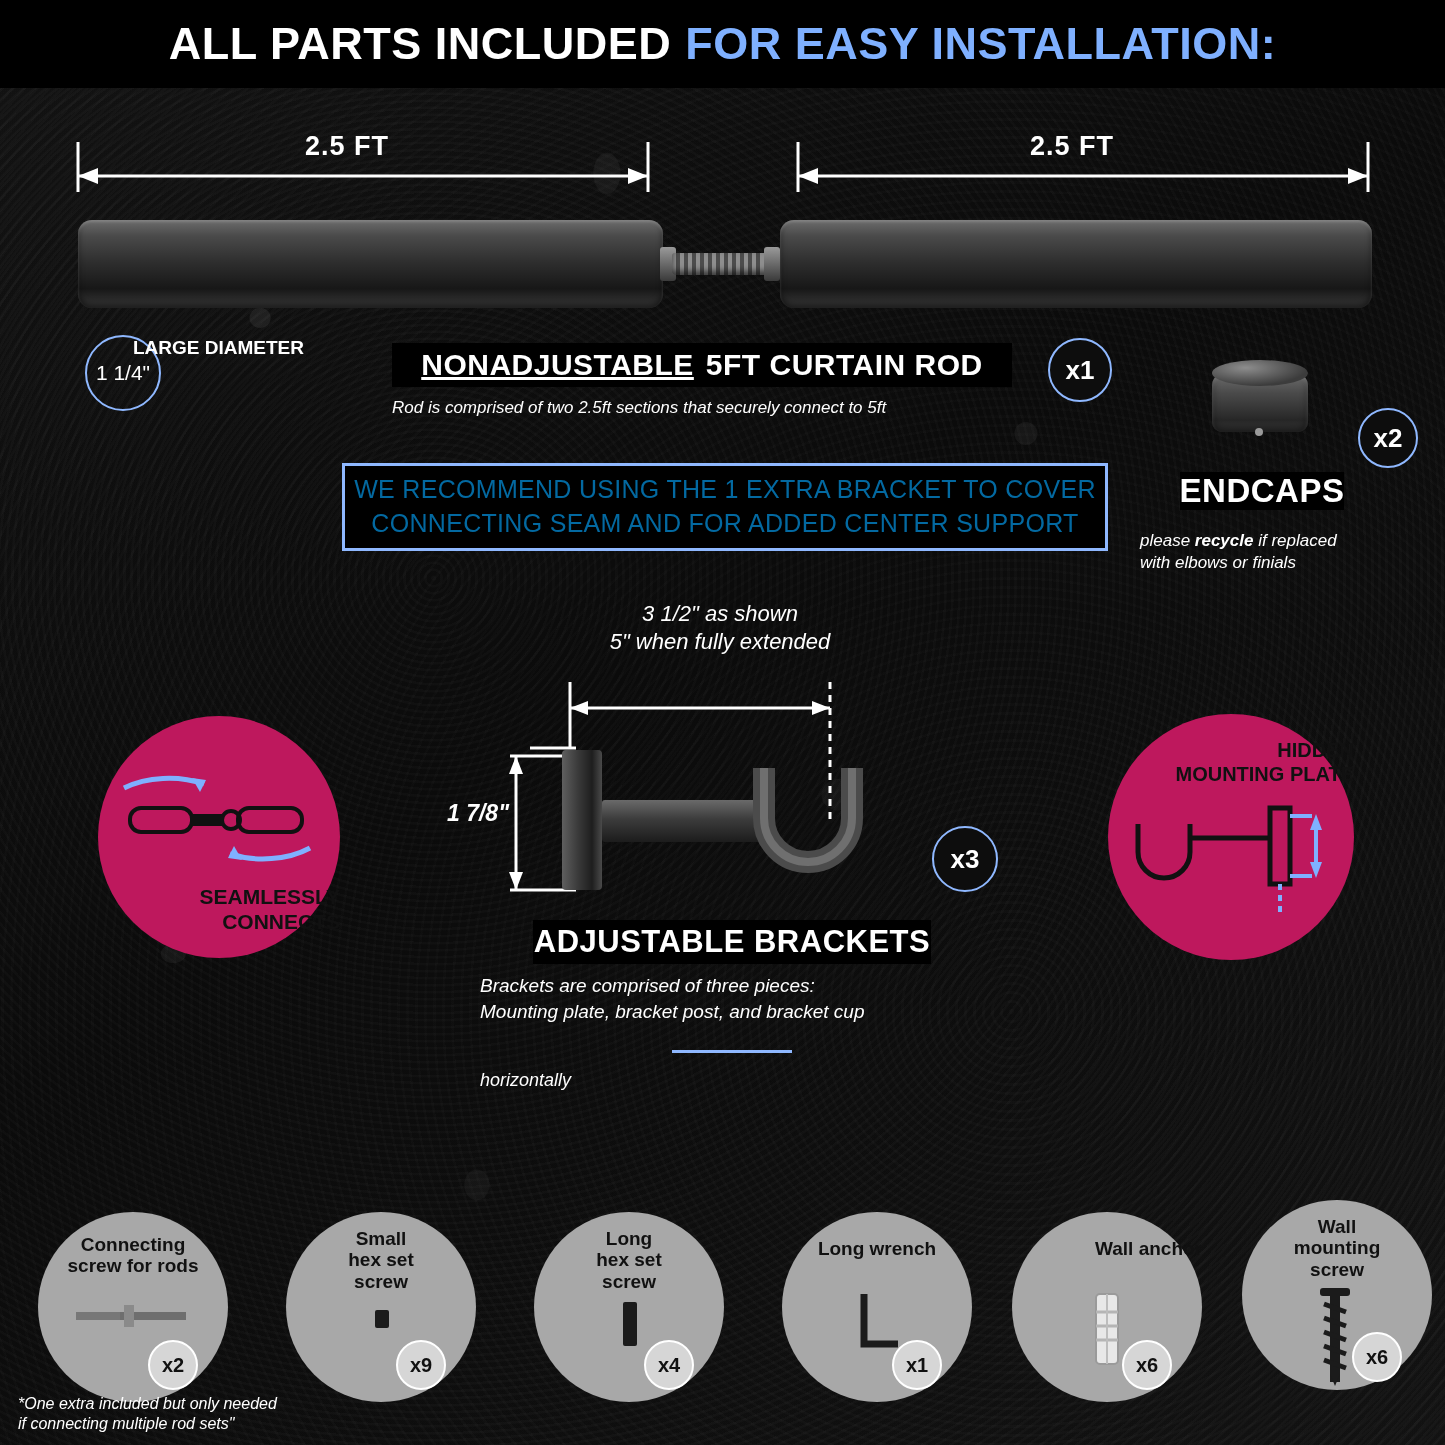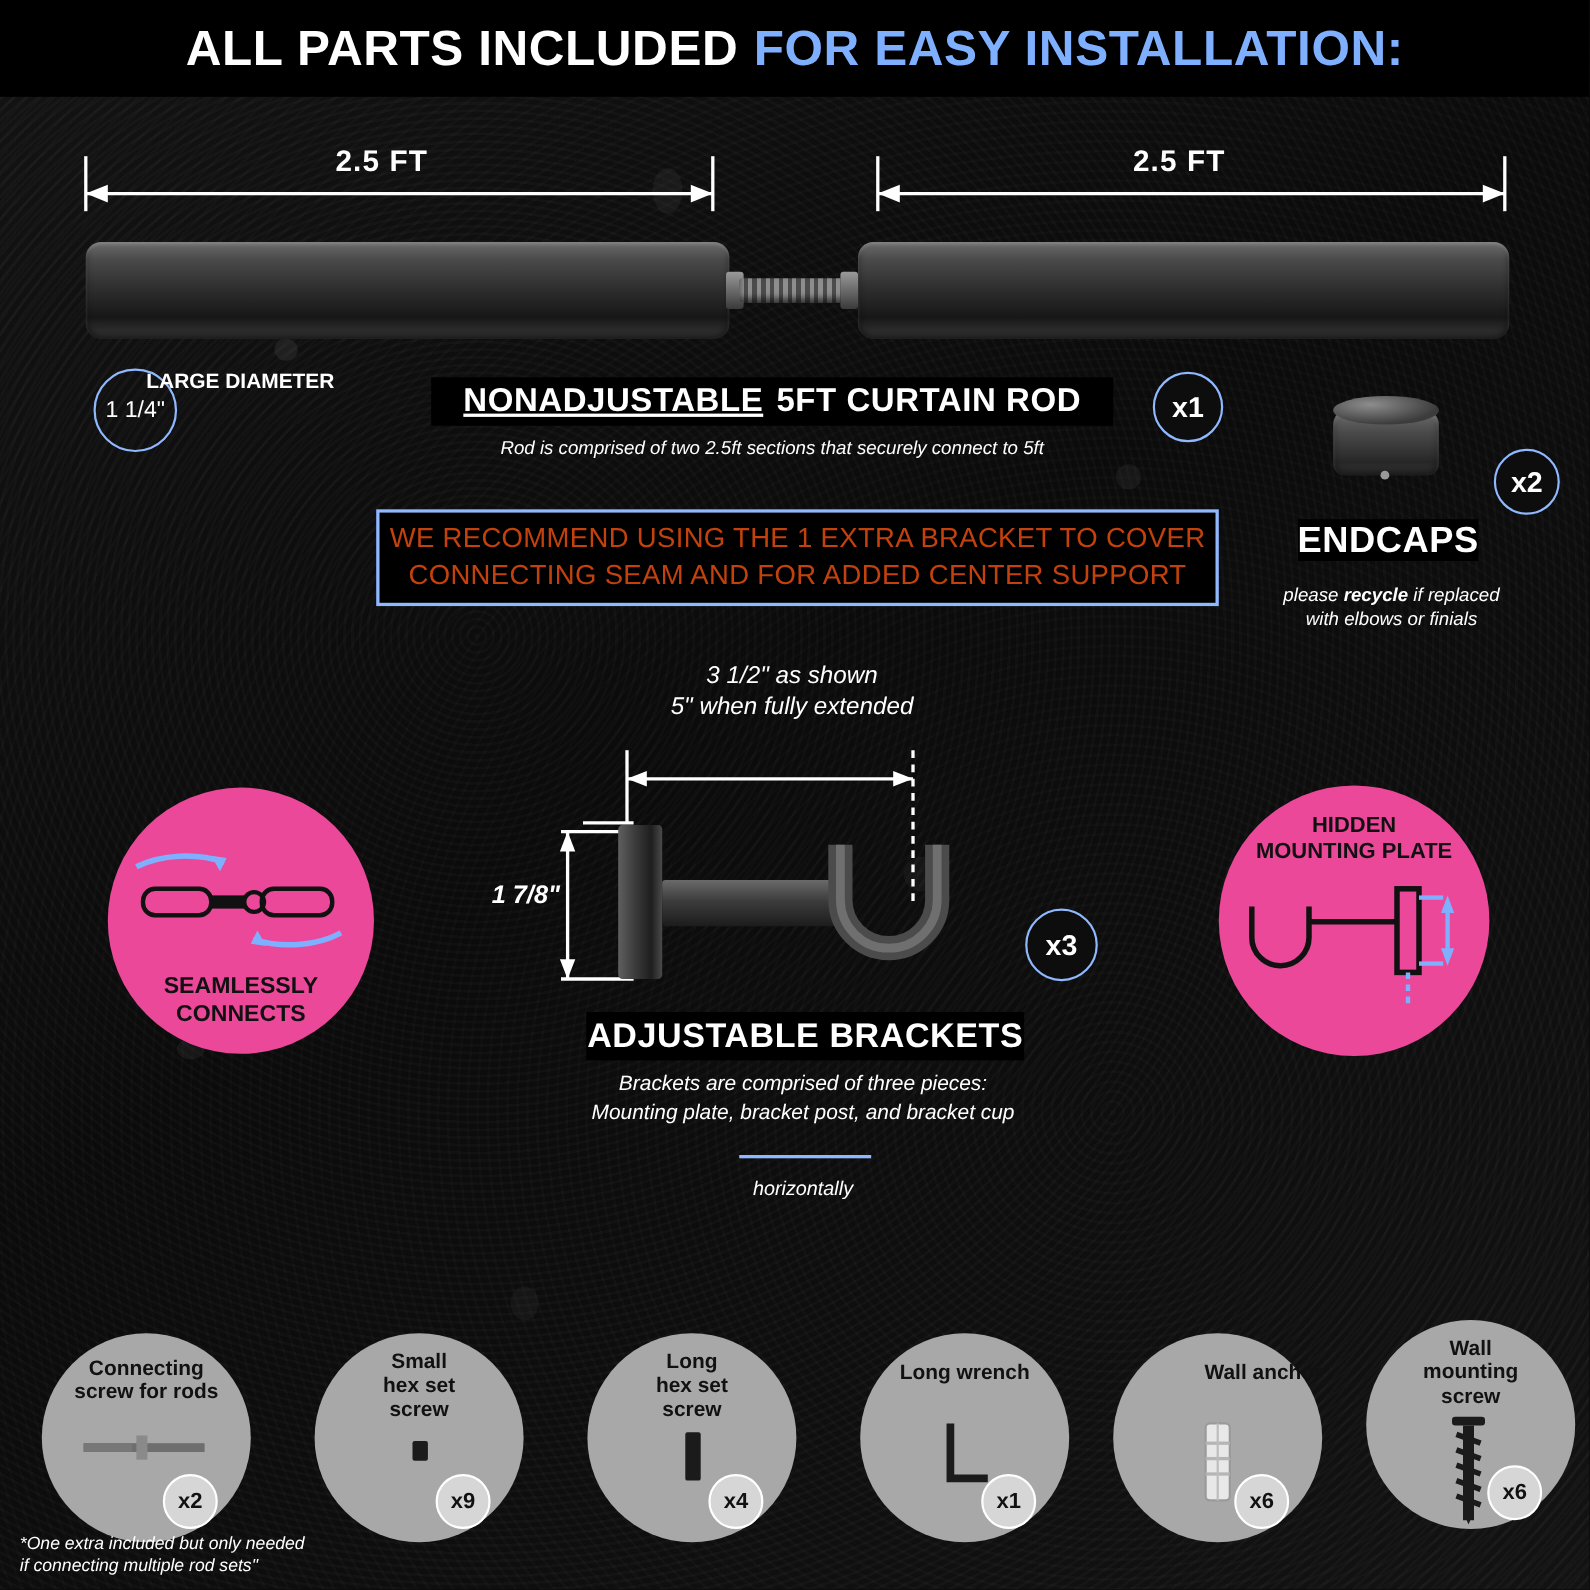--- a/index.html
+++ b/index.html
@@ -40,29 +40,29 @@
   .screwjoint{position:absolute;height:22px;border-radius:3px;
     background:repeating-linear-gradient(90deg,#8e8e8e 0 4px,#4c4c4c 4px 8px);
     box-shadow:inset 0 -4px 6px rgba(0,0,0,.6);}
   .screwcollar{position:absolute;width:16px;height:34px;border-radius:3px;
     background:linear-gradient(180deg,#9a9a9a,#3a3a3a);}
 
   
   .circle{position:absolute;border-radius:50%;border:2px solid #8fb8ff;
     display:flex;align-items:center;justify-content:center;color:#fff;text-align:center;}
   .circle.qty{background:#0d0d0d;font-size:26px;font-weight:bold;}
-  .circle.white-fill{background:#ec4899;border:none;color:#111;}
+  .circle.white-fill{background:#be185d;border:none;color:#111;text-align:right;}
 
   
   .banner{position:absolute;background:#000;color:#fff;display:flex;align-items:center;justify-content:center;
     font-weight:bold;letter-spacing:.5px;}
-  .sub-italic{position:absolute;color:#fff;font-style:italic;text-align:center;}
-
-  
-  .recbox{position:absolute;border:3px solid #8fb8ff;background:#000;color:#c2410c;
+  .sub-italic{position:absolute;color:#fff;font-style:italic;text-align:left;}
+
+  
+  .recbox{position:absolute;border:3px solid #8fb8ff;background:#000;color:#0369a1;
     display:flex;flex-direction:column;align-items:center;justify-content:center;
     font-size:25px;line-height:1.35;text-align:center;letter-spacing:.3px;}
 
   
   .endcap{position:absolute;border-radius:14px 14px 10px 10px;
     background:linear-gradient(180deg,#707070 0%,#4a4a4a 35%,#272727 80%,#3b3b3b 100%);
     box-shadow:inset 0 3px 4px rgba(255,255,255,.2), inset 0 -4px 7px rgba(0,0,0,.6);}
   .endcap-top{position:absolute;border-radius:50%;
     background:radial-gradient(ellipse at 35% 30%,#8d8d8d,#3c3c3c 70%);}
 

